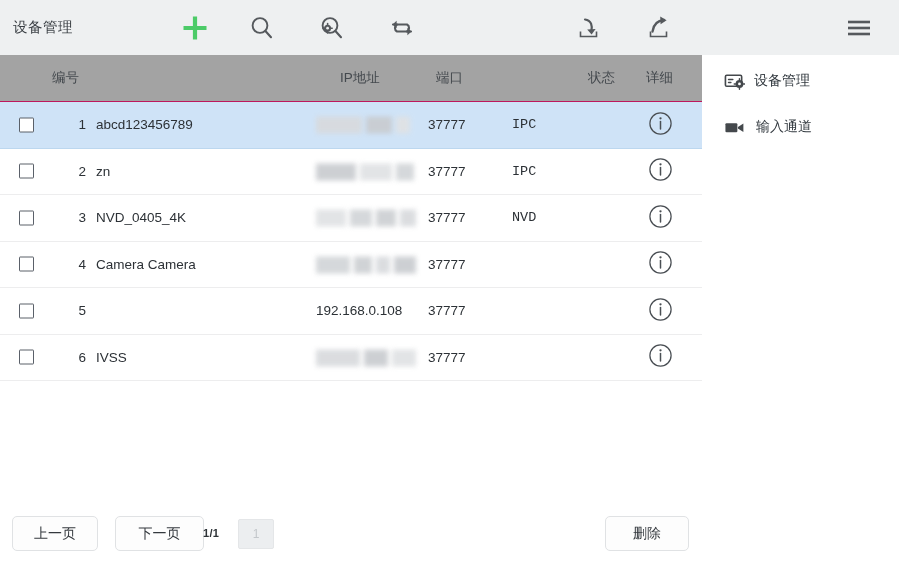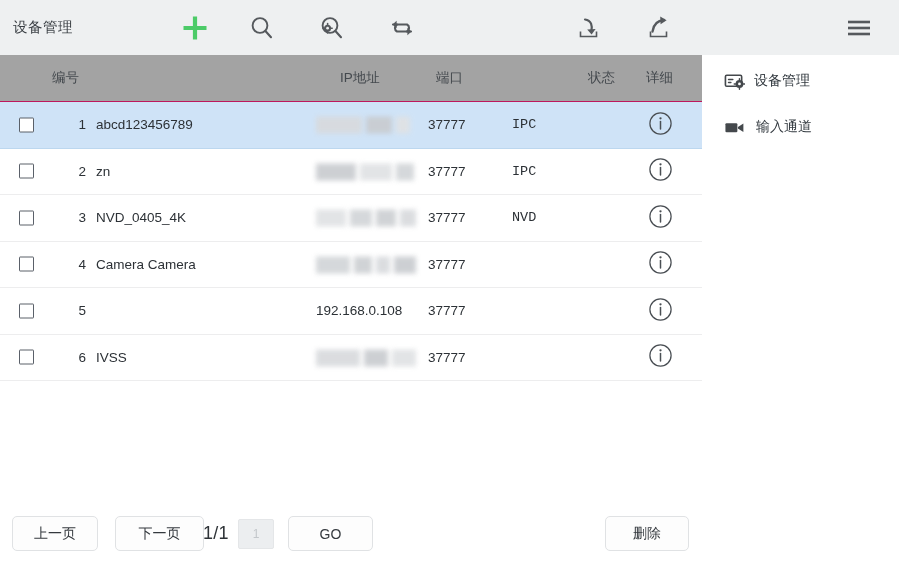--- a/index.html
+++ b/index.html
@@ -230,22 +230,22 @@
   .btn-prev   { left: 12px;  width: 86px; }
   .btn-next   { left: 107px; width: 89px; margin-left: 8px; }
   .btn-go     { left: 288px; width: 85px; }
   .btn-delete { left: 605px; width: 84px; }
 
   .page-indicator {
     position: absolute;
     left: 203px; top: 11px;
     height: 35px;
     line-height: 35px;
-    font-size: 18px;
-    font-weight: normal;
+    font-size: 11px;
+    font-weight: bold;
     color: #2e3337;
     letter-spacing: 0.3px;
   }
 
   .page-input {
     position: absolute;
     left: 238px; top: 14px;
     width: 36px; height: 30px;
     background: #eceef0;
     border: 1px solid #e4e6e8;
@@ -516,17 +516,16 @@
       <span class="side-label">输入通道</span>
     </div>
 
   </div>
 
   <div class="bottom-bar">
     <div class="btn btn-prev">上一页</div>
     <div class="btn btn-next">下一页</div>
     <div class="page-indicator">1/1</div>
     <input class="page-input" type="text" placeholder="1" style="">
-    <div class="btn btn-go">GO</div>
     <div class="btn btn-delete">删除</div>
   </div>
 
 </div>
 
 </body></html>

